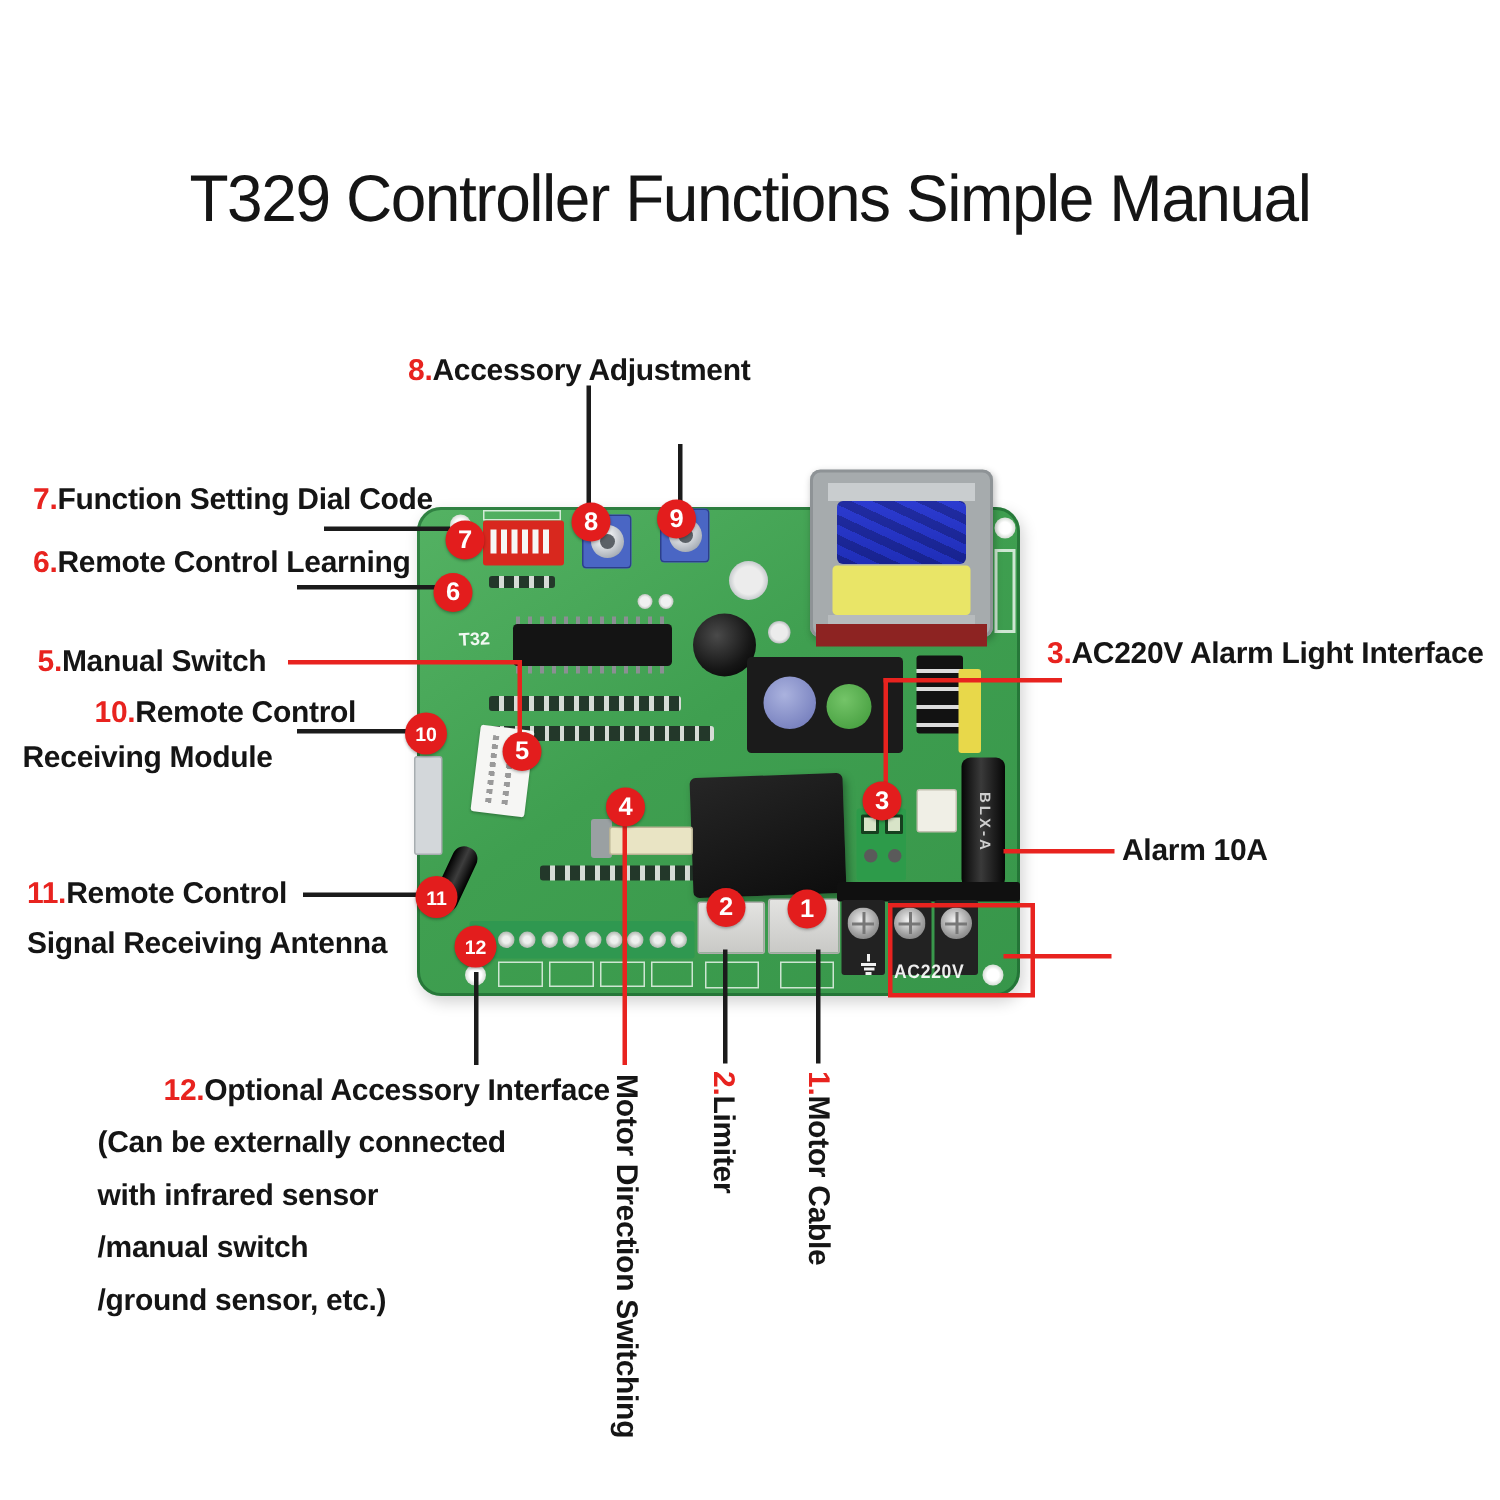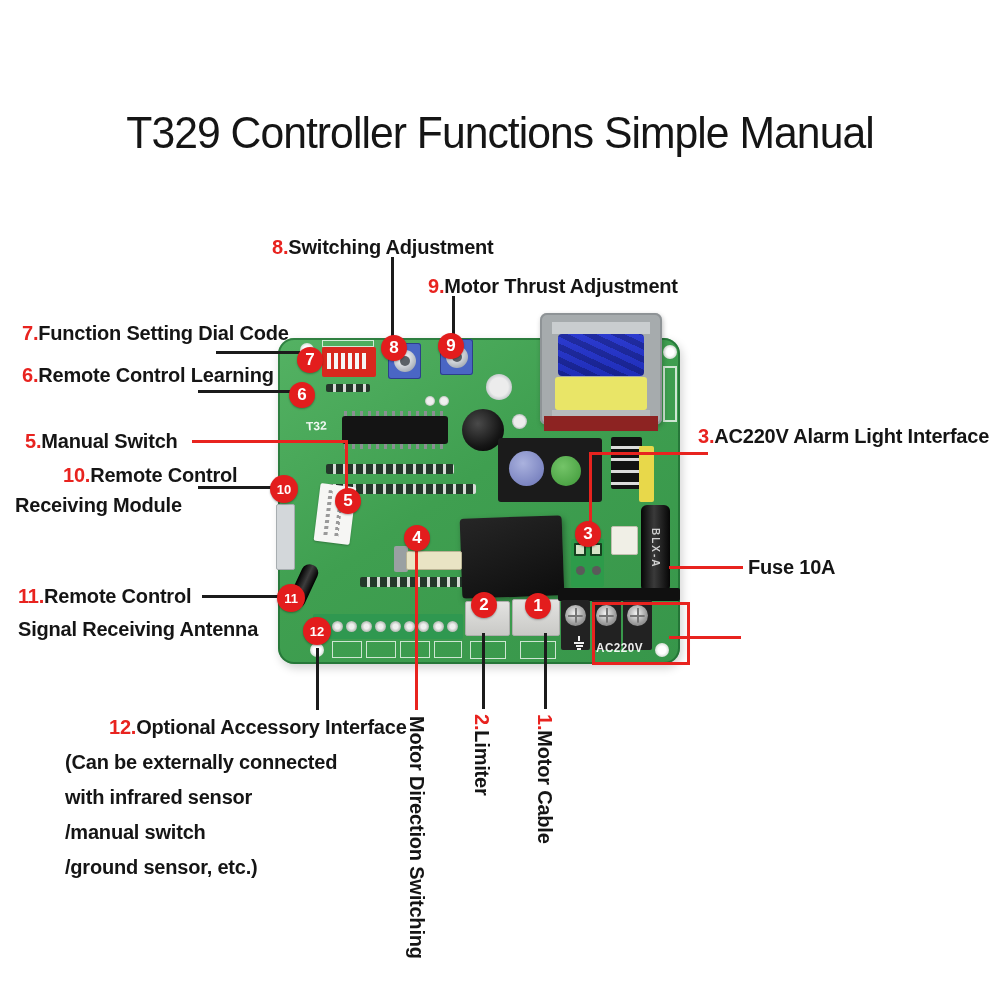--- a/index.html
+++ b/index.html
@@ -261,24 +261,21 @@
   <div class="mk" style="left:335px;top:488px;">5</div>
   <div class="mk wide" style="left:270px;top:475px;">10</div>
   <div class="mk wide" style="left:277px;top:584px;">11</div>
   <div class="mk wide" style="left:303px;top:617px;">12</div>
   <div class="mk" style="left:404px;top:525px;">4</div>
   <div class="mk" style="left:575px;top:521px;">3</div>
   <div class="mk" style="left:471px;top:592px;">2</div>
   <div class="mk" style="left:525px;top:593px;">1</div>
 
   <div class="lbl" style="left:272px;top:236px;">
-    <span class="num">8.</span><span>Switching Adjustment</span>
-  </div>
-  <div class="lbl" style="left:428px;top:275px;">
-    <span class="num">9.</span><span>Motor Thrust Adjustment</span>
+    <span class="num">8.</span><span>Accessory Adjustment</span>
   </div>
   <div class="lbl" style="left:22px;top:322px;">
     <span class="num">7.</span><span>Function Setting Dial Code</span>
   </div>
   <div class="lbl" style="left:22px;top:364px;">
     <span class="num">6.</span><span>Remote Control Learning</span>
   </div>
   <div class="lbl" style="left:25px;top:430px;">
     <span class="num">5.</span><span>Manual Switch</span>
   </div>
@@ -308,21 +305,21 @@
     <span>/manual switch</span>
   </div>
   <div class="lbl" style="left:65px;top:856px;text-align:right;">
     <span>/ground sensor, etc.)</span>
   </div>
 
   <div class="lbl" style="left:698px;top:425px;">
     <span class="num">3.</span><span>AC220V Alarm Light Interface</span>
   </div>
   <div class="lbl" style="left:748px;top:556px;">
-    <span>Fuse 10A</span>
+    <span>Alarm 10A</span>
   </div>
 
   <div class="vlbl" style="left:405px;top:716px;">
     <span>Motor Direction Switching</span>
   </div>
   <div class="vlbl" style="left:470px;top:714px;">
     <span class="num">2.</span><span>Limiter</span>
   </div>
   <div class="vlbl" style="left:533px;top:714px;">
     <span class="num">1.</span><span>Motor Cable</span>

